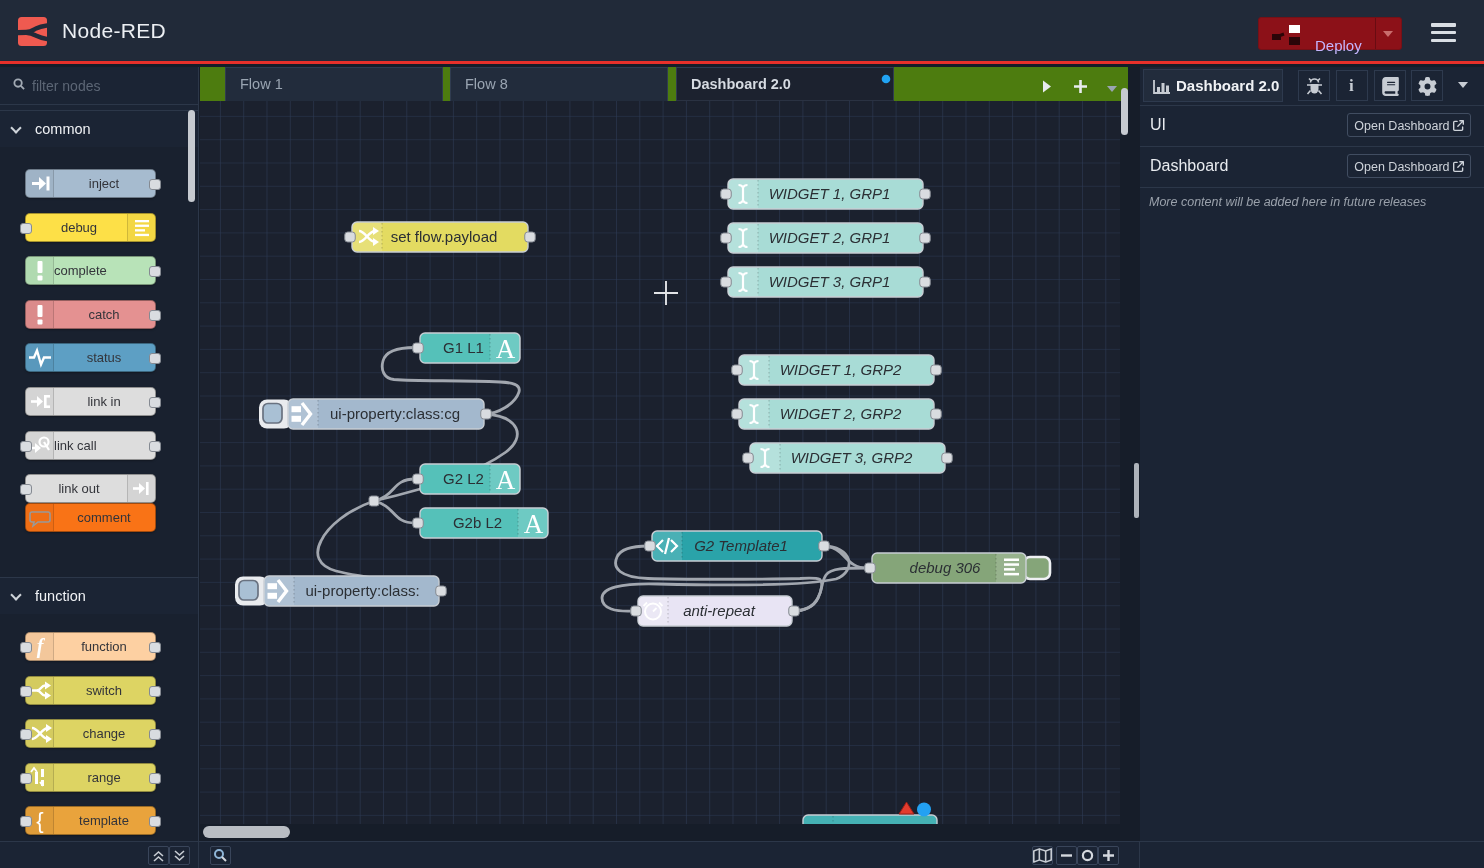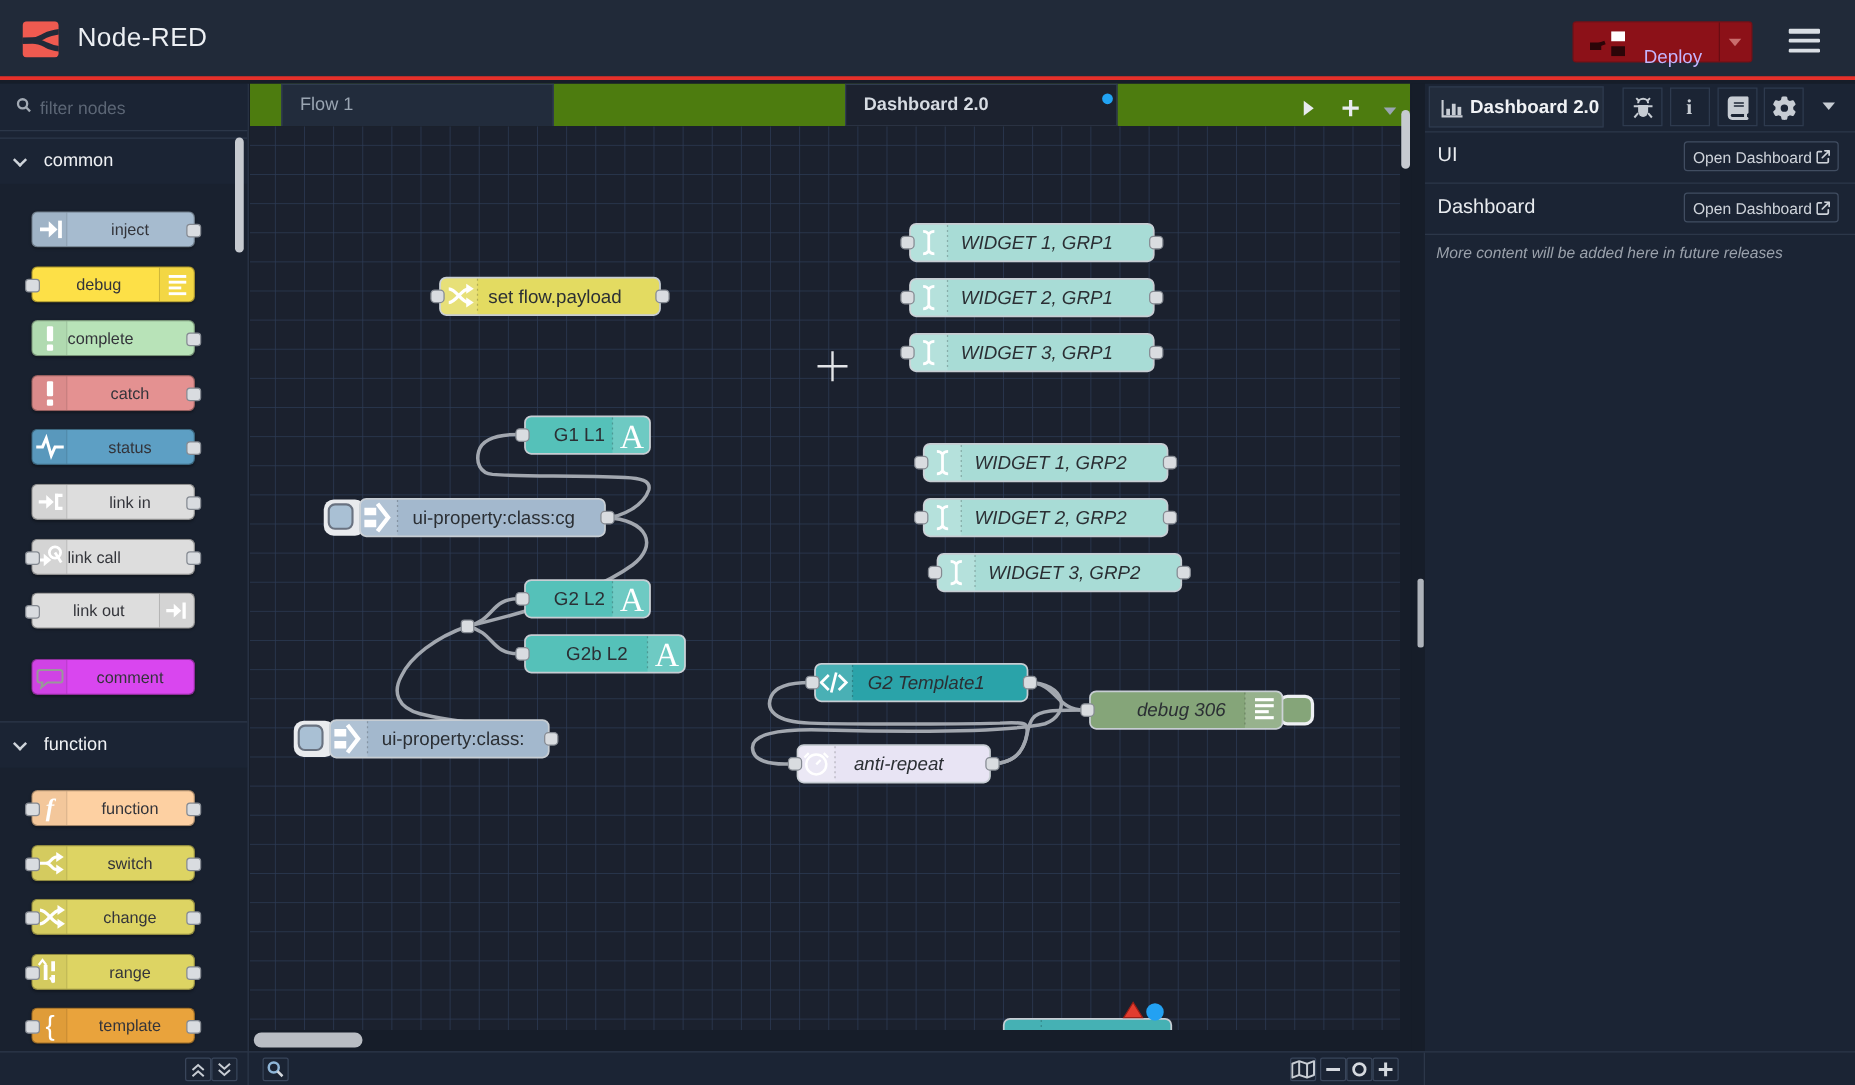--- a/index.html
+++ b/index.html
@@ -180,21 +180,21 @@
           </div>
           <div class="pnode" style="top:407.2px;background:#dddddd">
             <div class="picon right"><svg width="28" height="27" viewBox="0 0 28 27">
                 <path d="M5,13.5 H12" stroke="#ffffff" stroke-width="2.6"></path>
                 <path d="M11,8 L17,13.5 L11,19 Z" fill="#ffffff"></path>
                 <rect x="18" y="7" width="2.6" height="13" fill="#ffffff"></rect>
               </svg></div>
             <div class="plabel" style="left:3px;width:100px;text-align:center">link out</div>
             <div class="pport l"></div>
           </div>
-          <div class="pnode" style="top:460px;background:#d946ef">
+          <div class="pnode" style="top:436px;background:#f97316">
             <div class="picon left"><svg width="28" height="27" viewBox="0 0 28 27">
                 <path d="M6,8 h16 a2,2 0 0 1 2,2 v6 a2,2 0 0 1 -2,2 h-10 l-5,4 l1,-4 h-2 a2,2 0 0 1 -2,-2 v-6 a2,2 0 0 1 2,-2 z" fill="none" stroke="#999" stroke-width="1.6"></path>
               </svg></div>
             <div class="plabel" style="left:28px;width:100px;text-align:center">comment</div>
           </div>
           <div class="pnode" style="top:565px;background:#fdd0a2">
             <div class="picon left"><svg width="28" height="27" viewBox="0 0 28 27">
                 <text x="14" y="20" font-family="Liberation Serif,serif" font-style="italic" font-weight="bold" font-size="20" fill="#ffffff" text-anchor="middle">f</text>
               </svg></div>
             <div class="plabel" style="left:28px;width:100px;text-align:center">function</div>
@@ -251,20 +251,23 @@
           <path d="M5,9 l4.5,-4 l4.5,4 M5,14 l4.5,-4 l4.5,4" stroke="#c7ccd3" stroke-width="1.6" fill="none"></path>
         </svg></div>
     <div class="fbtn" style="left:169px; top:4px"><svg width="19" height="17" viewBox="0 0 19 17">
           <path d="M5,4 l4.5,4 l4.5,-4 M5,9 l4.5,4 l4.5,-4" stroke="#c7ccd3" stroke-width="1.6" fill="none"></path>
         </svg></div>
   </div>
 
   <div id="tabbar">
     <div class="tab" style="left:25px">
         <span class="tlabel">Flow 1</span>
+      </div>
+    <div class="tab" style="left:250px">
+        <span class="tlabel">Flow 8</span>
       </div>
     <div class="tab active" style="left:476px">
         <span class="tlabel">Dashboard 2.0</span>
       <svg style="position:absolute;right:2px;top:6px" width="10" height="10">
           <circle cx="5" cy="5" r="4.3" fill="#21a3f3"></circle>
         </svg>
     </div>
     <svg style="position:absolute;left:842px;top:13px" width="10" height="13">
         <path d="M1,0.5 L9,6.5 L1,12.5 Z" fill="#e8ebef"></path>
       </svg>

